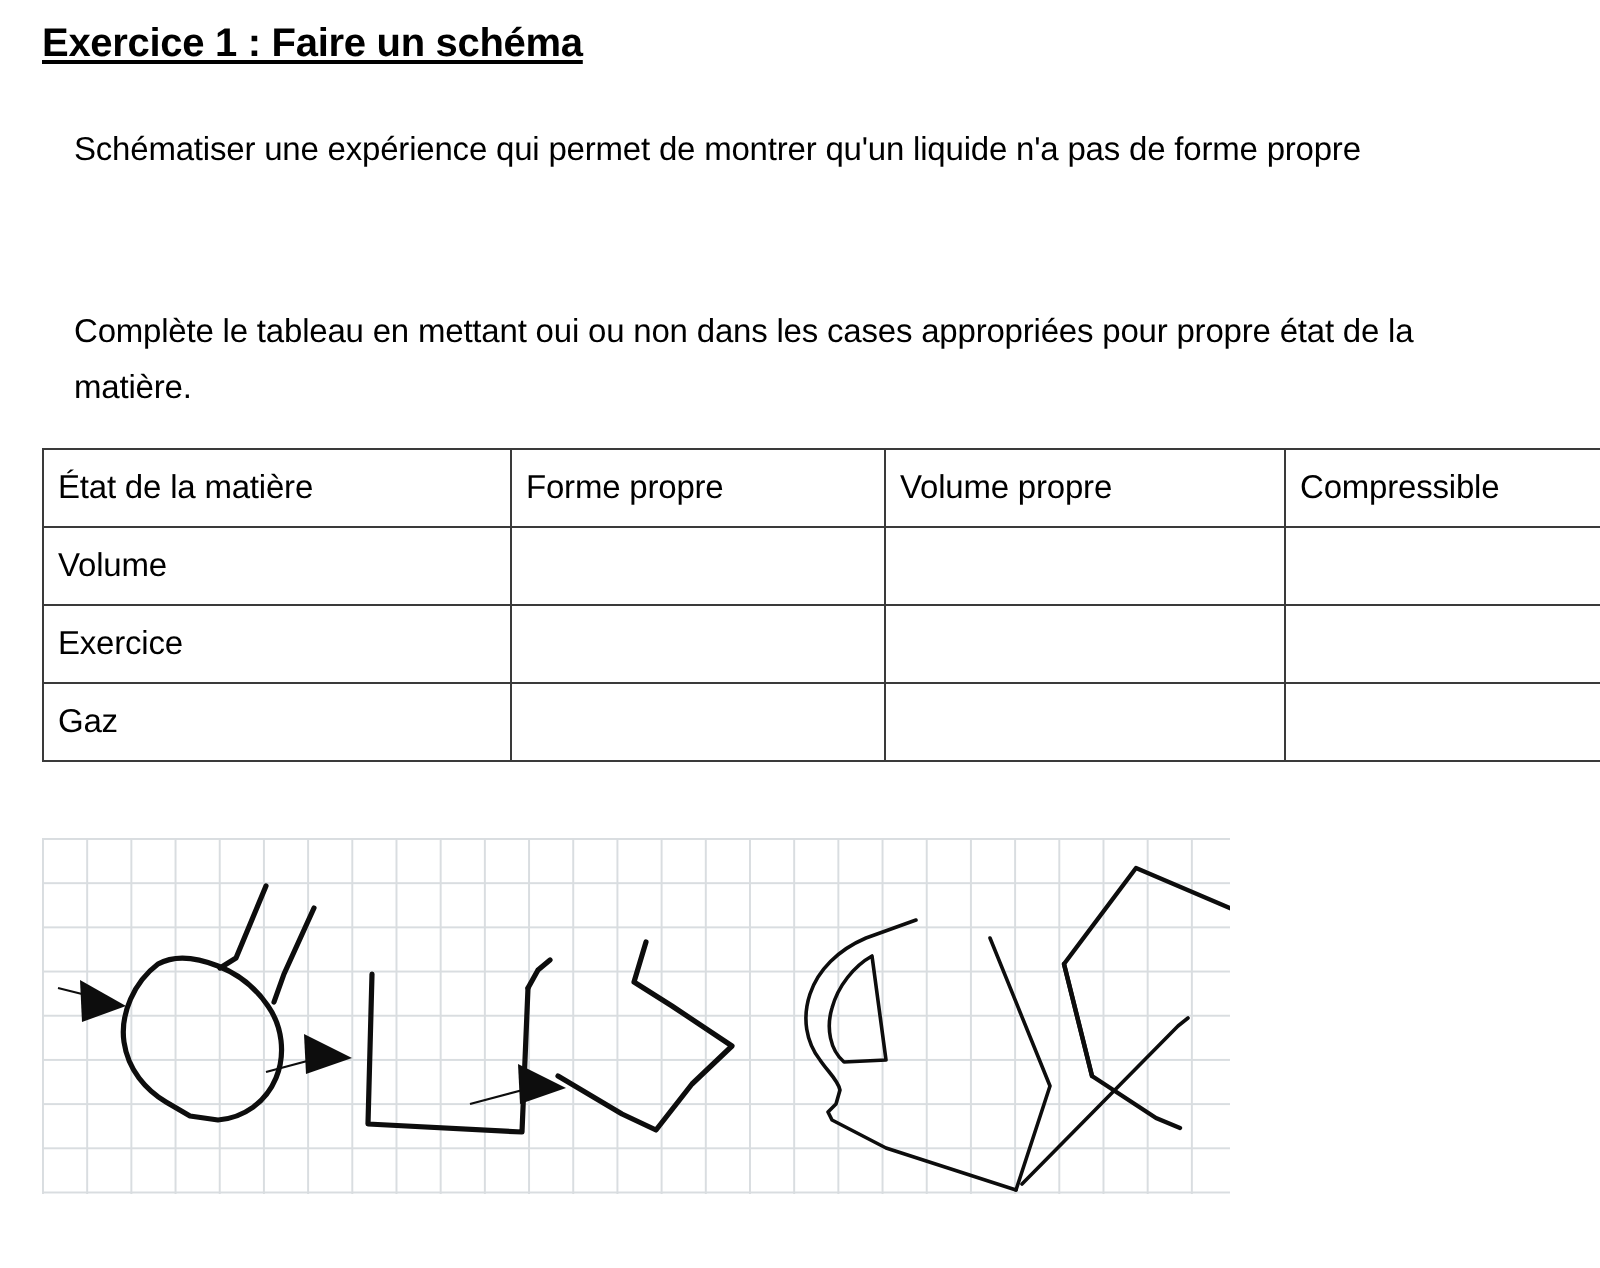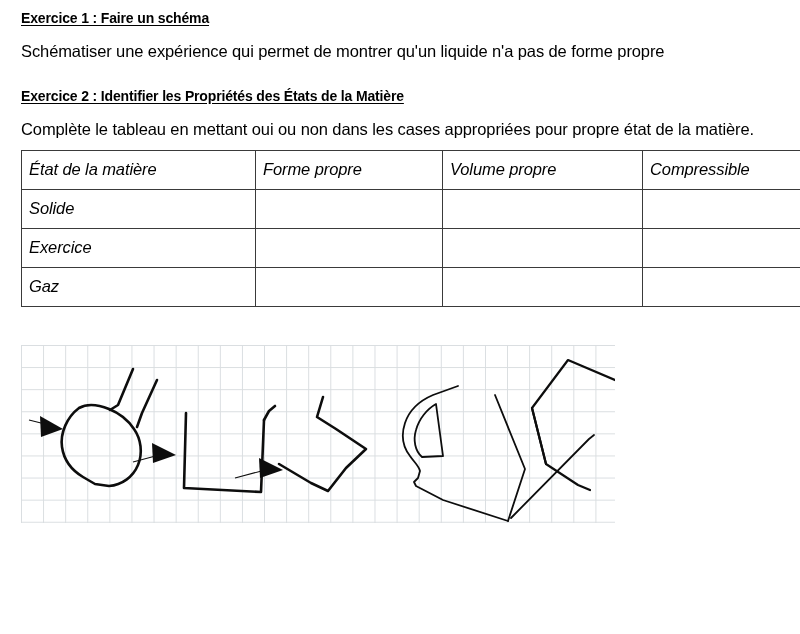--- a/index.html
+++ b/index.html
@@ -22,36 +22,36 @@
     padding: 0;
     box-sizing: border-box;
   }
   .content {
     padding-left: 21px;
     padding-right: 20px;
     padding-top: 9px;
   }
   .ex-heading {
     font-weight: bold;
-    font-size: 14px;
+    font-size: 20px;
     line-height: 1.35;
     text-decoration: underline;
     text-underline-offset: 2px;
     letter-spacing: -0.15px;
     margin: 0;
     display: inline-block;
   }
   .heading-row {
     margin: 0;
     padding: 0;
   }
   .para {
     font-size: 16.5px;
     line-height: 28px;
-    margin: 0;
+    margin: 16px;
     letter-spacing: -0.1px;
   }
   .gap-sm { height: 9px; }
   .gap-md { height: 18px; }
   .gap-lg { height: 22px; }
   .it { }
   .bd { font-weight: bold; }
 
   table.matter-table {
     border-collapse: collapse;
@@ -60,21 +60,20 @@
     margin-top: 7px;
     margin-bottom: 2px;
   }
   table.matter-table td {
     border: 1px solid #3a3a3a;
     font-size: 16.5px;
     padding: 4px 6px 4px 7px;
     height: 30px;
     vertical-align: middle;
     letter-spacing: -0.1px;
-    font-style: italic;
   }
   .col1 { width: 220px; }
   .col2 { width: 173px; }
   .col3 { width: 186px; }
   .col4 { width: 175px; }
 
   .grid-area {
     position: relative;
     margin-left: 0px;
     margin-top: 9px;
@@ -119,38 +118,35 @@
     <div class="heading-row">
       <span class="ex-heading">Exercice 1 : Faire un schéma</span>
     </div>
 
     <div class="gap-sm"></div>
 
     <p class="para">Schématiser une expérience qui permet de montrer qu'un liquide n'a pas de forme propre</p>
 
     <div class="gap-lg"></div>
 
-    <div class="heading-row">
-      <span class="ex-heading">Exercice 2 : Identifier les Propriétés des États de la Matière</span>
-    </div>
 
     <div class="gap-sm"></div>
 
     <p class="para"><span>Complète le tableau en mettant </span><span class="it">oui</span><span> ou </span><span class="it">non</span><span> dans les cases appropriées pour propre état de la matière.</span></p>
 
     <table class="matter-table">
       <tbody>
         <tr>
           <td class="col1">État de la matière</td>
           <td class="col2">Forme propre</td>
           <td class="col3">Volume propre</td>
           <td class="col4">Compressible</td>
         </tr>
         <tr>
-          <td class="col1">Solide</td>
+          <td class="col1">Volume</td>
           <td class="col2"></td>
           <td class="col3"></td>
           <td class="col4"></td>
         </tr>
         <tr>
           <td class="col1">Exercice</td>
           <td class="col2"></td>
           <td class="col3"></td>
           <td class="col4"></td>
         </tr>

